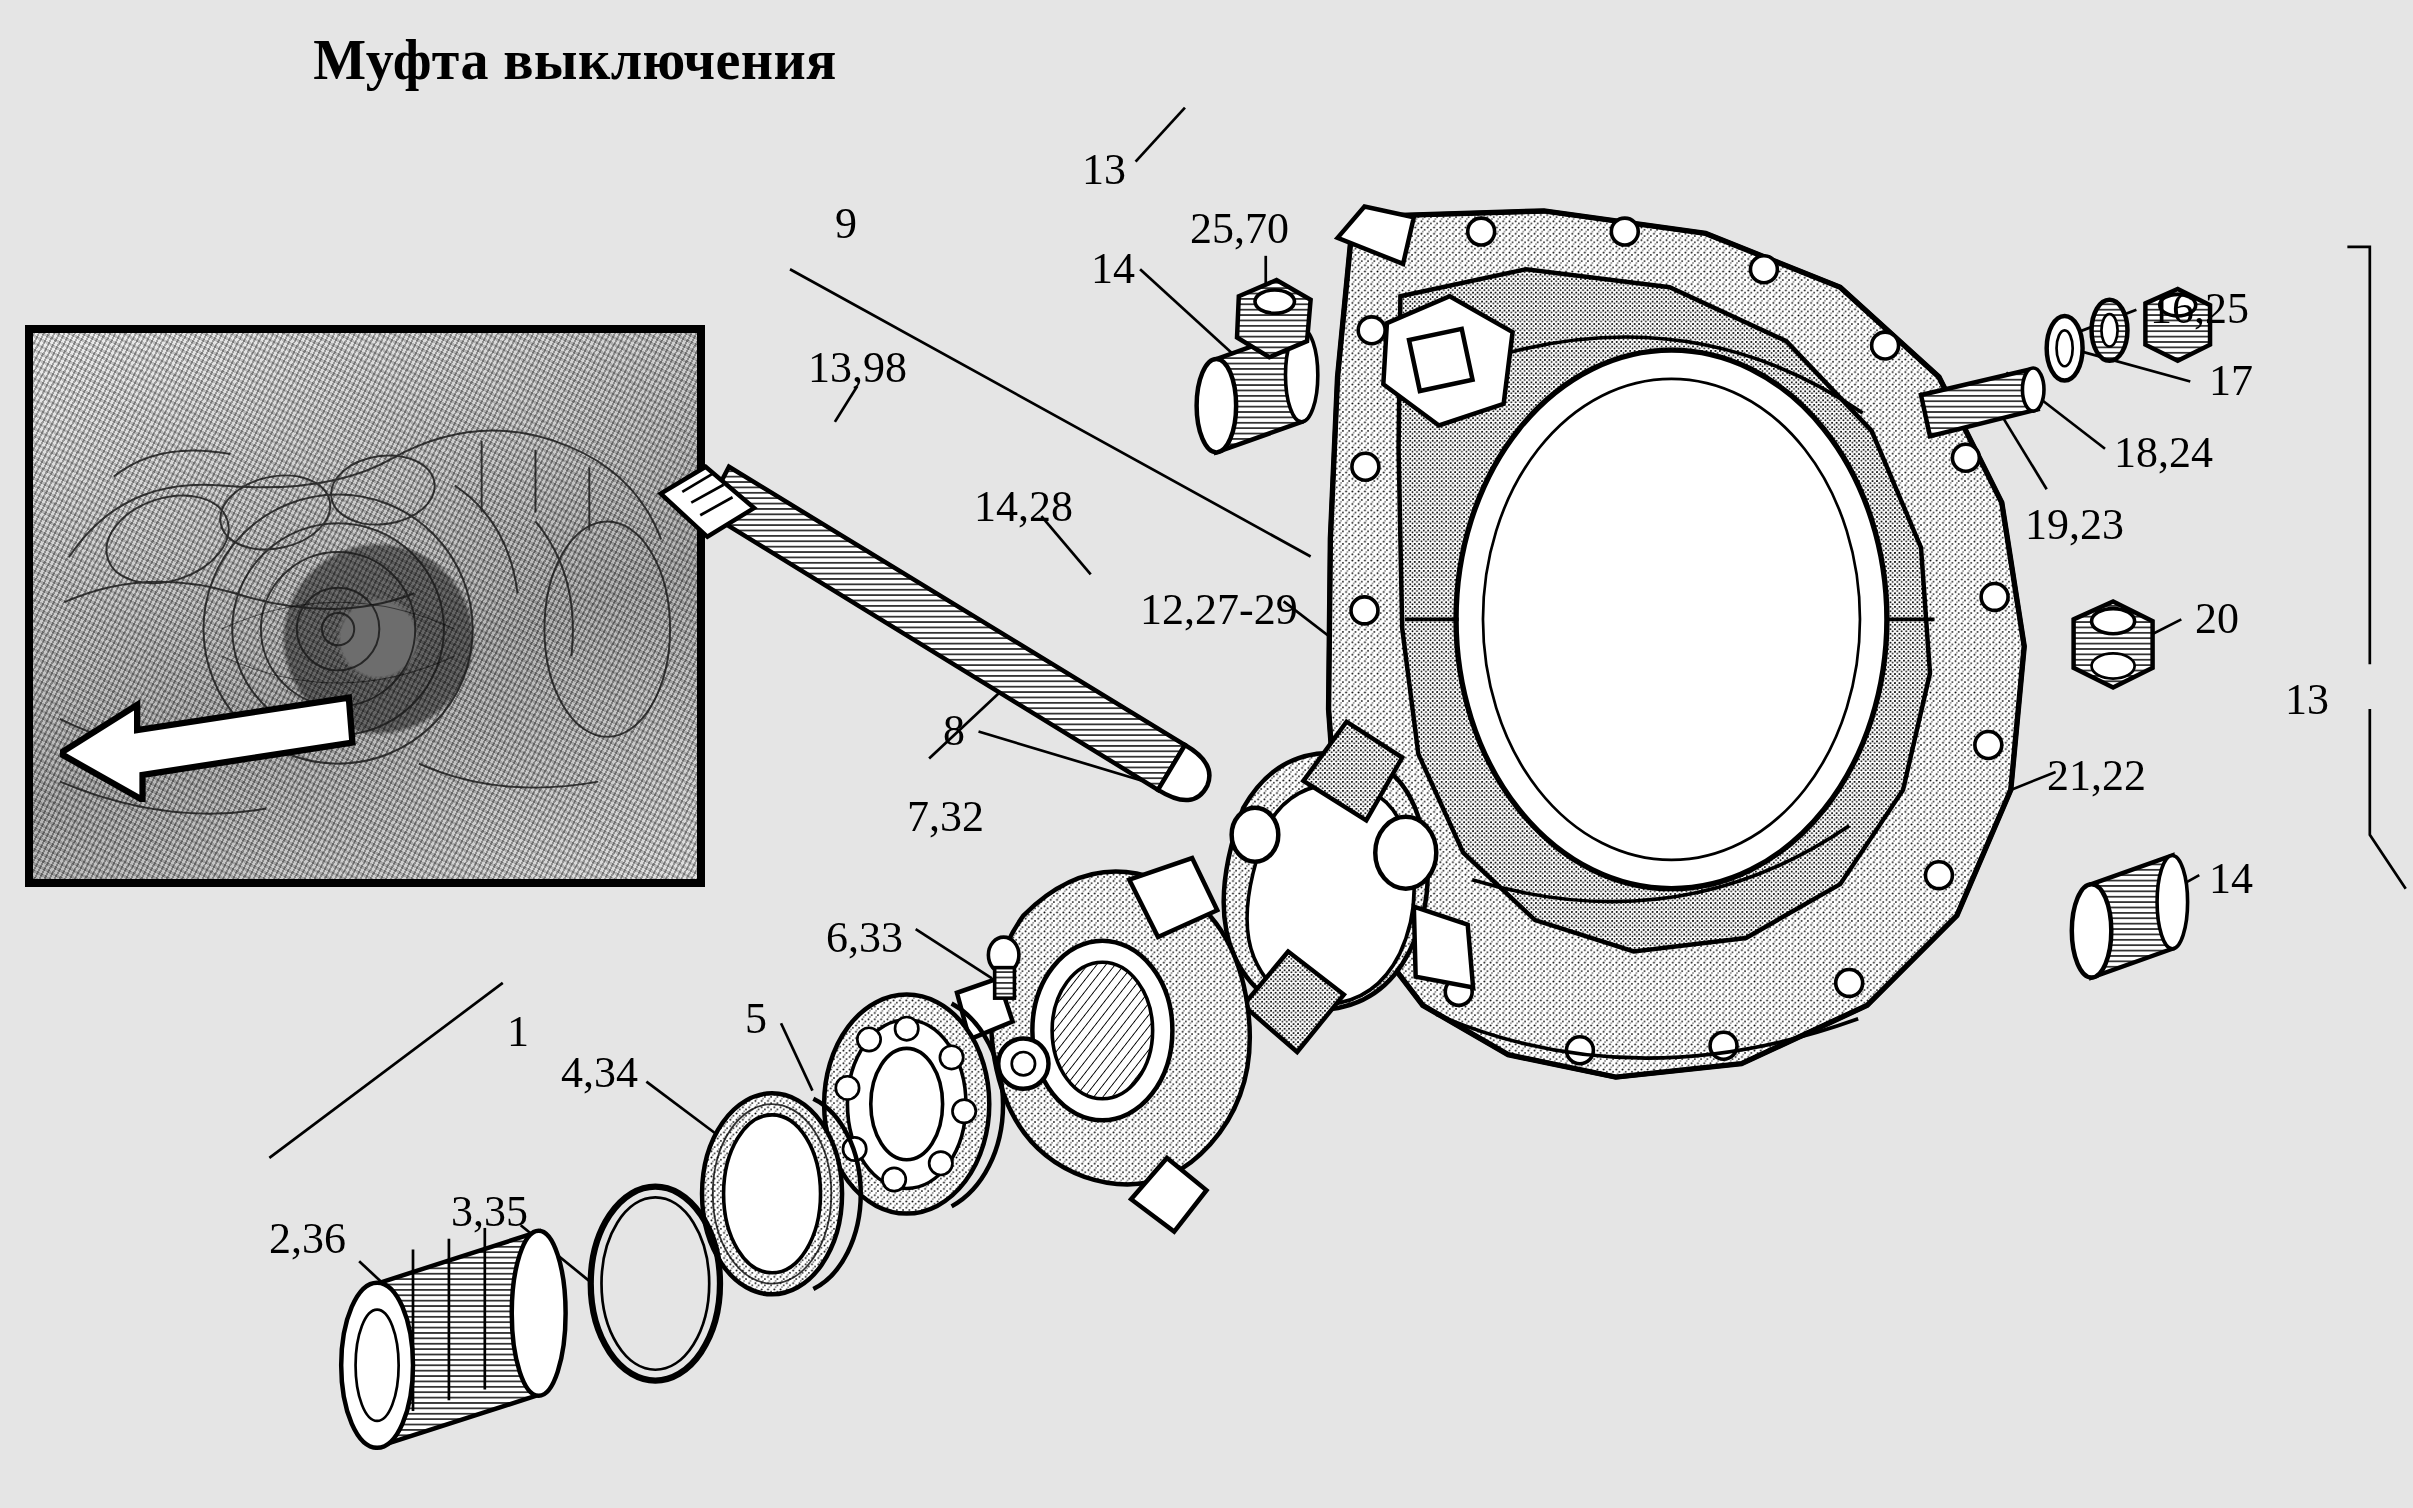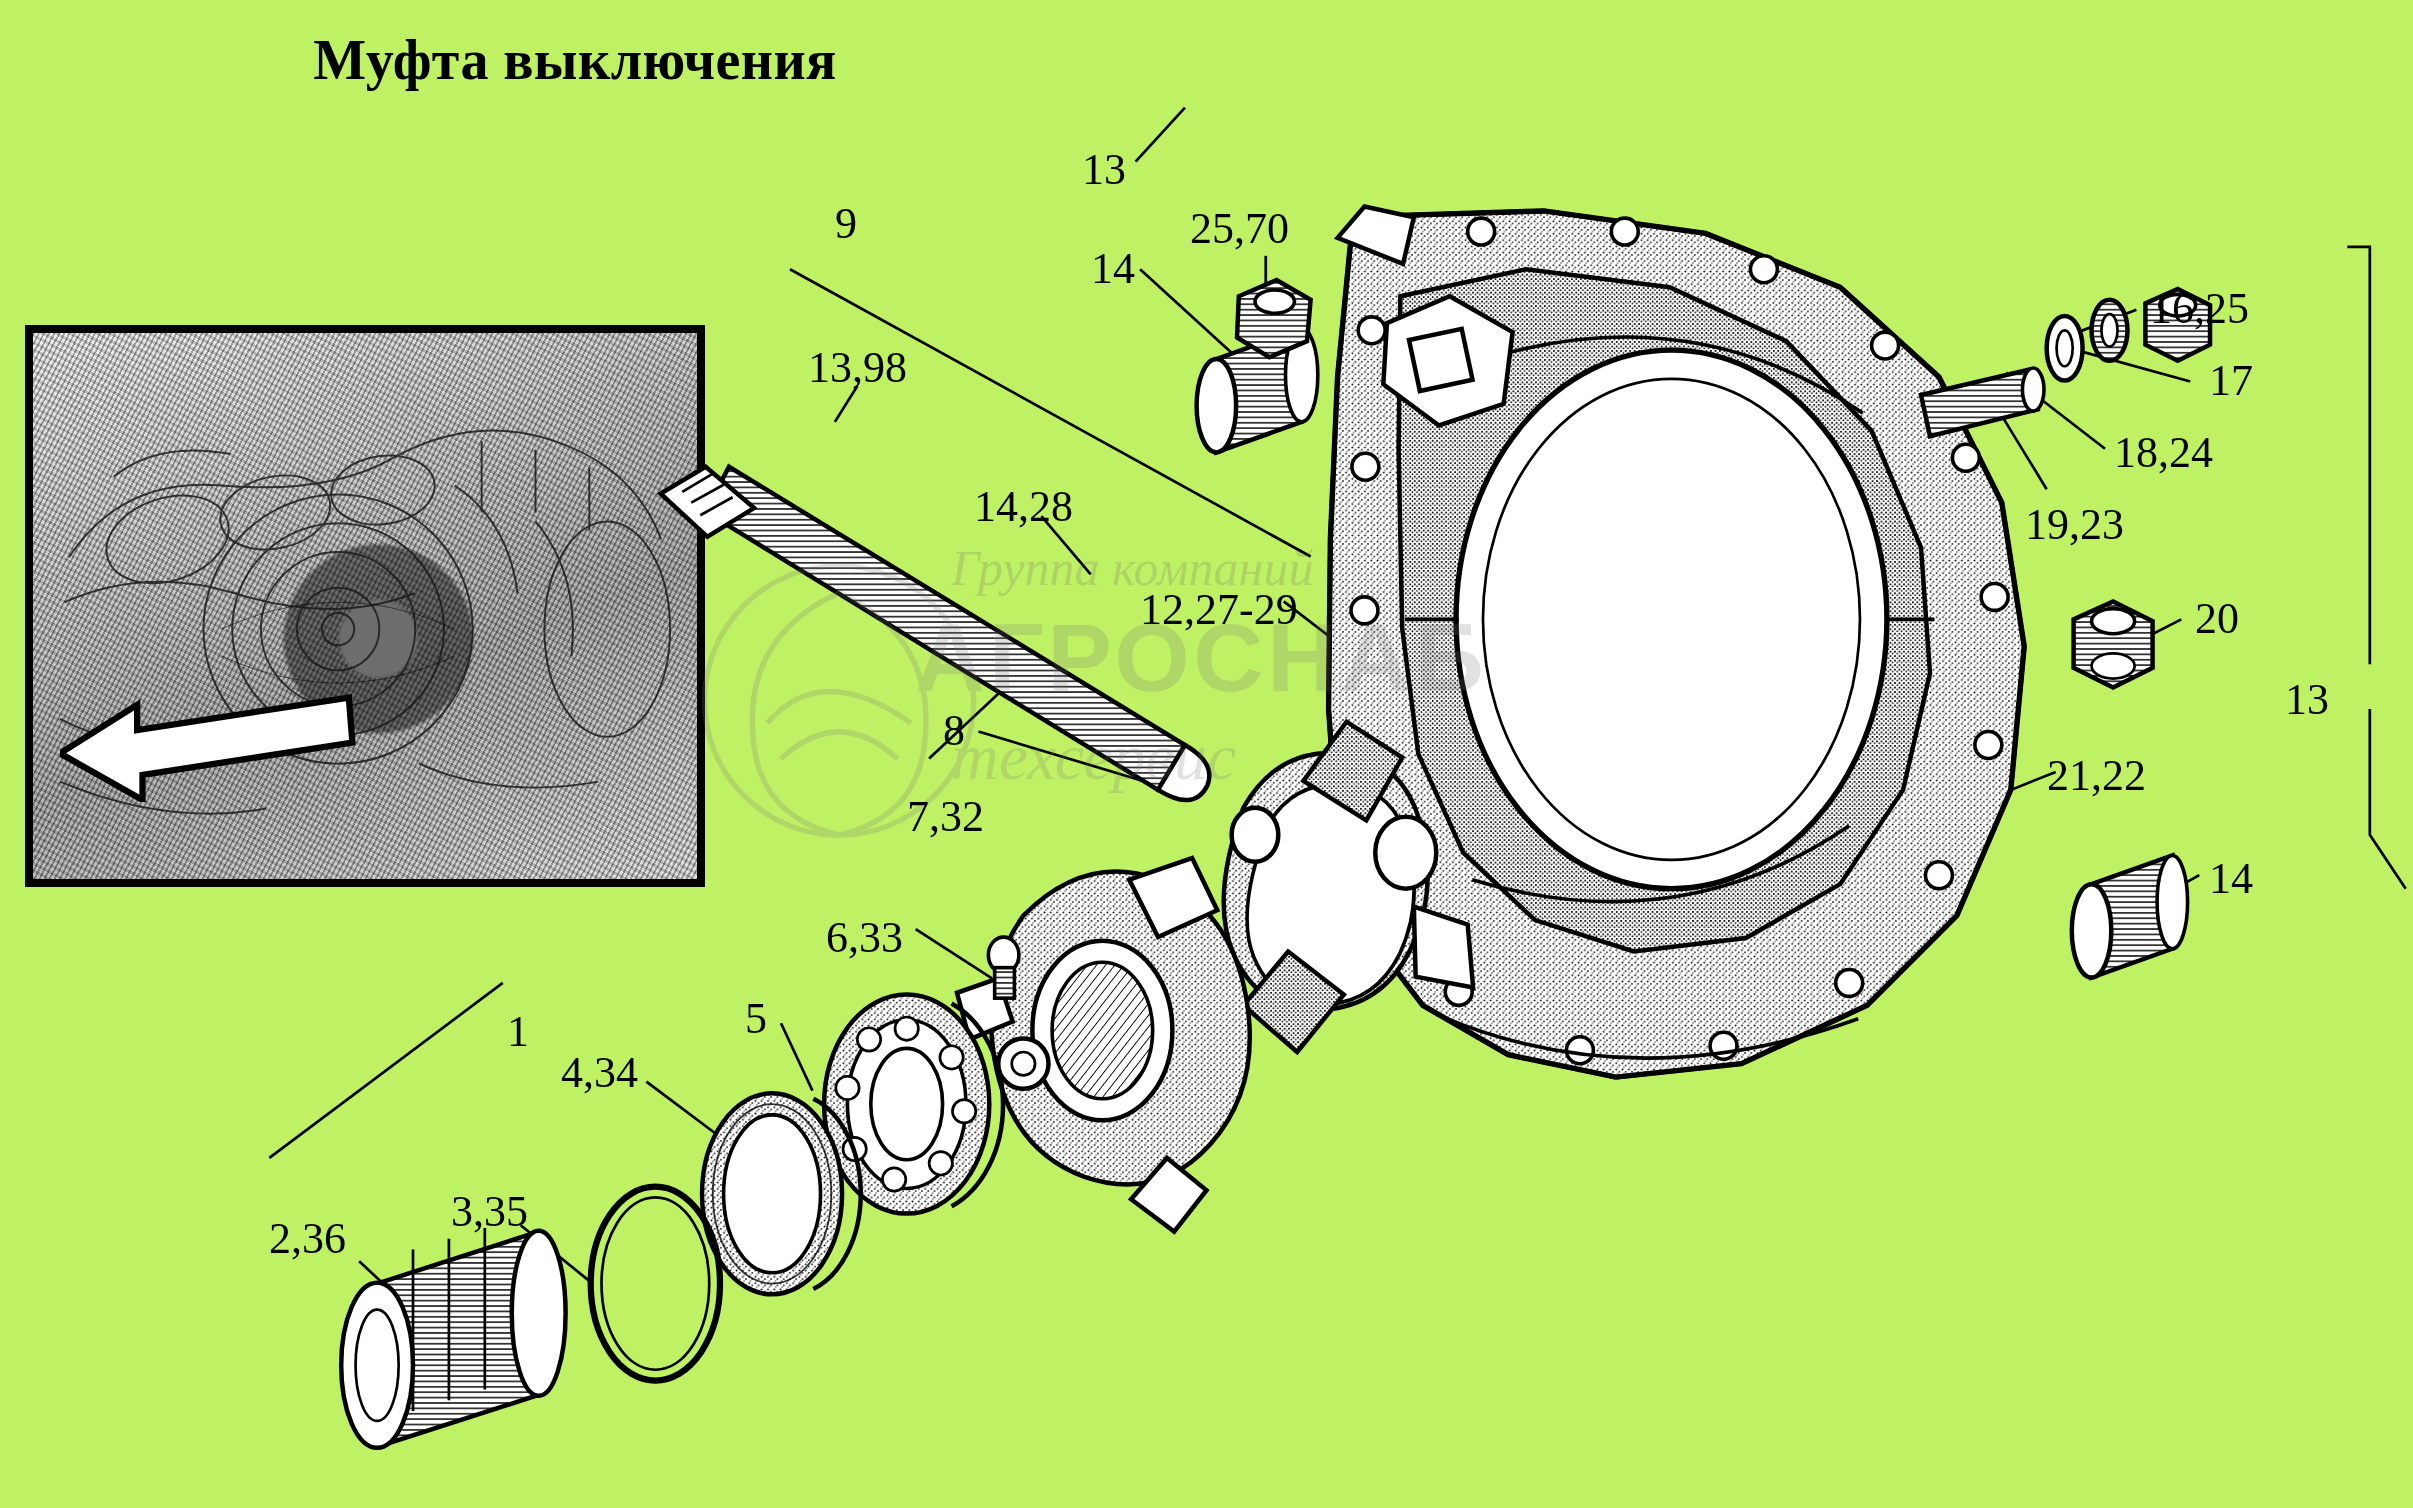--- a/index.html
+++ b/index.html
@@ -7,21 +7,21 @@
     padding: 0;
     background: #ffffff;
   }
   body {
     font-family: "Liberation Serif", serif;
   }
   #page {
     position: relative;
     width: 2413px;
     height: 1508px;
-    background: #bef264;
+    background: #e5e5e5;
     overflow: hidden;
   }
 
   
   .title-block {
     position: absolute;
     left: 153px;
     top: 27px;
     width: 844px;
     text-align: center;
@@ -426,33 +426,20 @@
       <ellipse cx="2354" cy="692" rx="24" ry="14" fill="#fff" stroke="#000" stroke-width="4"></ellipse>
       <ellipse cx="2354" cy="742" rx="24" ry="14" fill="#fff" stroke="#000" stroke-width="3"></ellipse>
     </g>
     <g>
       <path d="M2330 985 l 90 -32 l 0 104 l -90 32 Z" fill="url(#knurl)" stroke="#000" stroke-width="5"></path>
       <ellipse cx="2330" cy="1037" rx="22" ry="52" fill="#fff" stroke="#000" stroke-width="5"></ellipse>
       <ellipse cx="2420" cy="1005" rx="17" ry="52" fill="#fff" stroke="#000" stroke-width="4"></ellipse>
     </g>
   </svg>
 
-  <div class="watermark">
-    <svg viewBox="0 0 1200 380" width="1077" height="341">
-      <g fill="none" stroke="#7a7a7a" stroke-width="6">
-        <circle cx="175" cy="190" r="150"></circle>
-        <path d="M175 70 q-110 50 -95 170 q10 80 95 100 q85 -20 95 -100 q15 -120 -95 -170 Z"></path>
-        <path d="M95 215 q60 -70 160 0"></path>
-        <path d="M110 255 q65 -60 130 0"></path>
-      </g>
-    </svg>
-    <div class="wm-text1">Группа компаний</div>
-    <div class="wm-text2">АГРОСНАБ</div>
-    <div class="wm-text3">техсервис</div>
-  </div>
 
   <div id="callout-layer">
       <div class="callout" style="left: 835px; top: 202px;">9</div>
       <div class="callout" style="left: 1082px; top: 148px;">13</div>
       <div class="callout" style="left: 1091px; top: 247px;">14</div>
       <div class="callout" style="left: 1190px; top: 207px;">25,70</div>
       <div class="callout" style="left: 808px; top: 346px;">13,98</div>
       <div class="callout" style="left: 974px; top: 485px;">14,28</div>
       <div class="callout" style="left: 1140px; top: 588px;">12,27-29</div>
       <div class="callout" style="left: 943px; top: 709px;">8</div>

